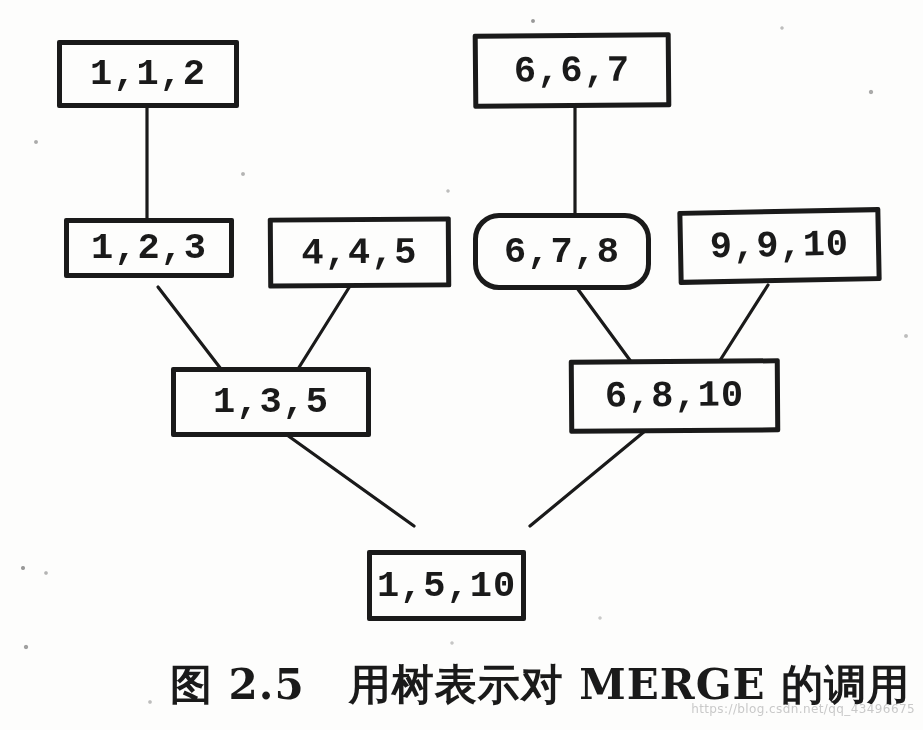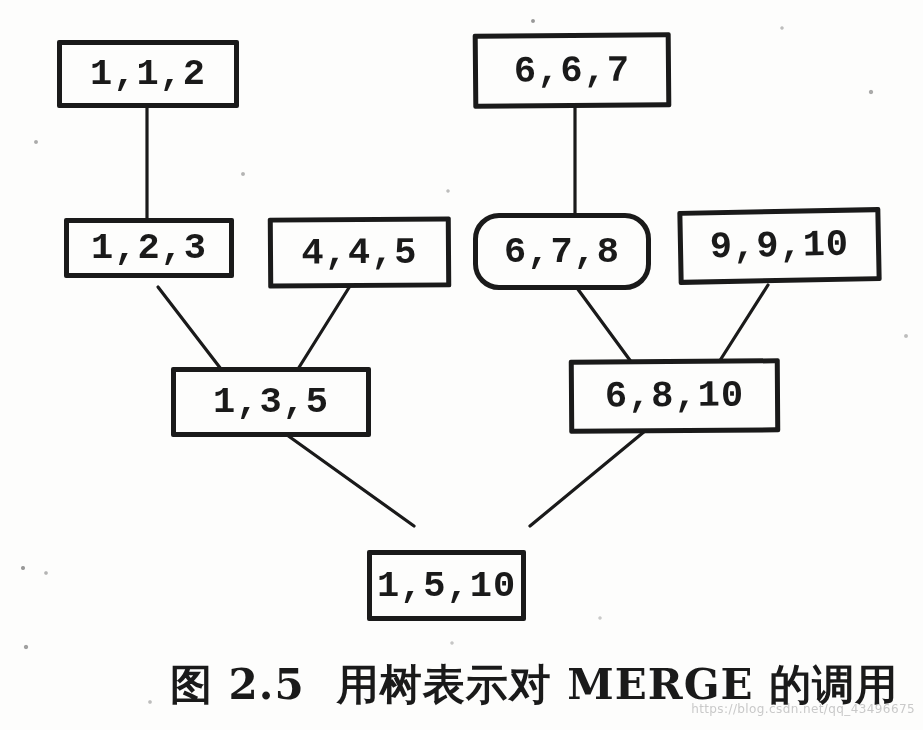--- a/index.html
+++ b/index.html
@@ -56,21 +56,21 @@
     font-size: 37px;
     letter-spacing: 1px;
     color: var(--ink, #1a1a1a);
     white-space: nowrap;
   }
   .caption {
     position: absolute;
     left: 170px;
     top: 662px;
     display: flex;
-    gap: 32px;
+    gap: 44px;
     font-family: "DejaVu Serif", serif;
     font-weight: 700;
     font-size: 42px;
     line-height: 1.1;
     letter-spacing: 1px;
     color: var(--ink, #1a1a1a);
     white-space: nowrap;
   }
   .watermark {
     position: absolute;

